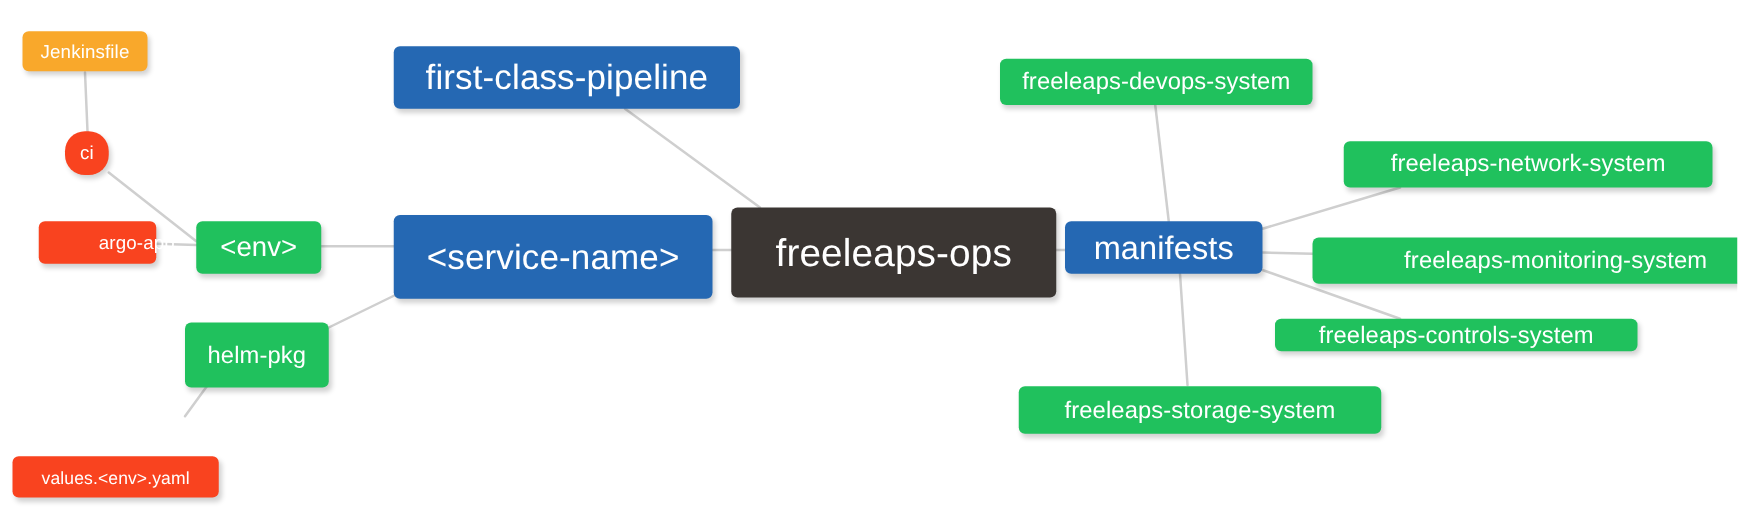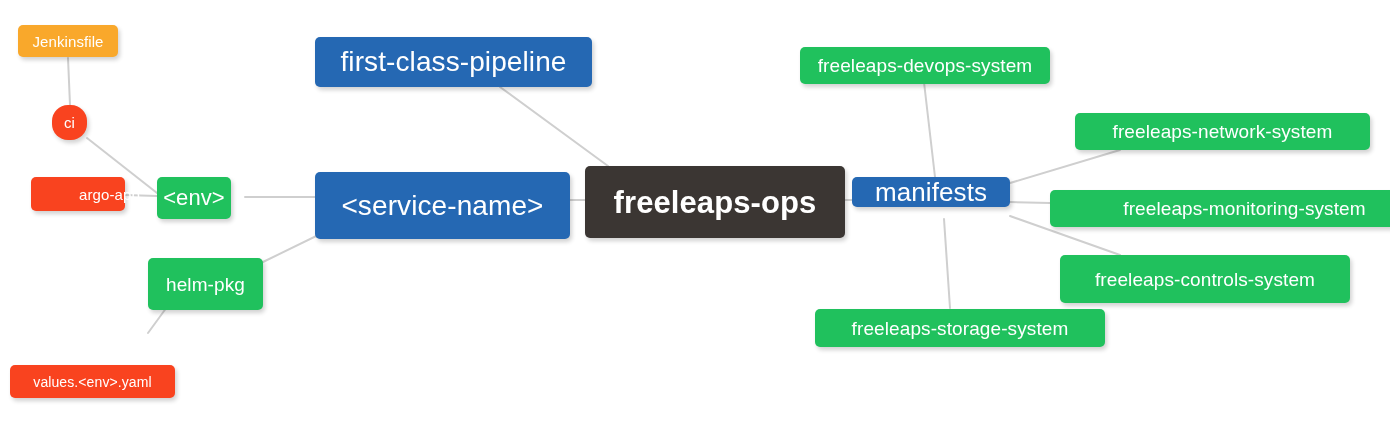--- a/index.html
+++ b/index.html
@@ -85,50 +85,50 @@
   <div id="node-layer">
       <div class="node c-orange s-small" style="left: 18px; top: 25px; width: 100px; height: 32px;">
         <span class="node-label">Jenkinsfile</span>
       </div>
       <div class="node c-red s-small" style="left: 52px; top: 105px; width: 35px; height: 35px; border-radius: 16px;">
         <span class="node-label">ci</span>
       </div>
       <div class="node c-red s-small" style="left: 31px; top: 177px; width: 94px; height: 34px; padding-left: 48px;">
         <span class="node-label">argo-app</span>
       </div>
-      <div class="node c-green s-lvl2" style="left: 157px; top: 177px; width: 74px; height: 42px;">
+      <div class="node c-green s-lvl2" style="left: 157px; top: 177px; width: 100px; height: 42px;">
         <span class="node-label">&lt;env&gt;</span>
       </div>
       <div class="node c-green s-lvl3" style="left: 148px; top: 258px; width: 115px; height: 52px;">
         <span class="node-label">helm-pkg</span>
       </div>
       <div class="node c-red s-tiny" style="left: 10px; top: 333px; width: 165px; height: 33px;">
         <span class="node-label">values.&lt;env&gt;.yaml</span>
       </div>
       <div class="node c-blue s-lvl1" style="left: 315px; top: 37px; width: 277px; height: 50px; justify-content: flex-end;">
         <span class="node-label">first-class-pipeline</span>
       </div>
       <div class="node c-blue s-lvl1" style="left: 315px; top: 172px; width: 255px; height: 67px;">
         <span class="node-label">&lt;service-name&gt;</span>
       </div>
-      <div class="node c-root s-root" style="left: 585px; top: 166px; width: 260px; height: 72px; font-weight: bold;">
+      <div class="node c-root s-root" style="left: 585px; top: 166px; width: 260px; height: 72px;">
         <span class="node-label">freeleaps-ops</span>
       </div>
-      <div class="node c-blue s-lvl1b" style="left: 852px; top: 177px; width: 158px; height: 30px;">
+      <div class="node c-blue s-lvl1b" style="left: 852px; top: 177px; width: 158px; height: 42px;">
         <span class="node-label">manifests</span>
       </div>
       <div class="node c-green s-lvl3" style="left: 800px; top: 28px; width: 250px; height: 37px; margin-top: 19px;">
         <span class="node-label">freeleaps-devops-system</span>
       </div>
       <div class="node c-green s-lvl3" style="left: 1055px; top: 113px; width: 295px; height: 37px; margin-left: 20px;">
         <span class="node-label">freeleaps-network-system</span>
       </div>
       <div class="node c-green s-lvl3" style="left: 1050px; top: 190px; width: 389px; height: 37px;">
         <span class="node-label">freeleaps-monitoring-system</span>
       </div>
-      <div class="node c-green s-lvl3" style="left: 1060px; top: 255px; width: 290px; height: 48px;">
+      <div class="node c-green s-lvl3" style="left: 1020px; top: 255px; width: 290px; height: 26px;">
         <span class="node-label">freeleaps-controls-system</span>
       </div>
       <div class="node c-green s-lvl3" style="left: 815px; top: 309px; width: 290px; height: 38px;">
         <span class="node-label">freeleaps-storage-system</span>
       </div>
     </div>
 </div>
 
 </body></html>

